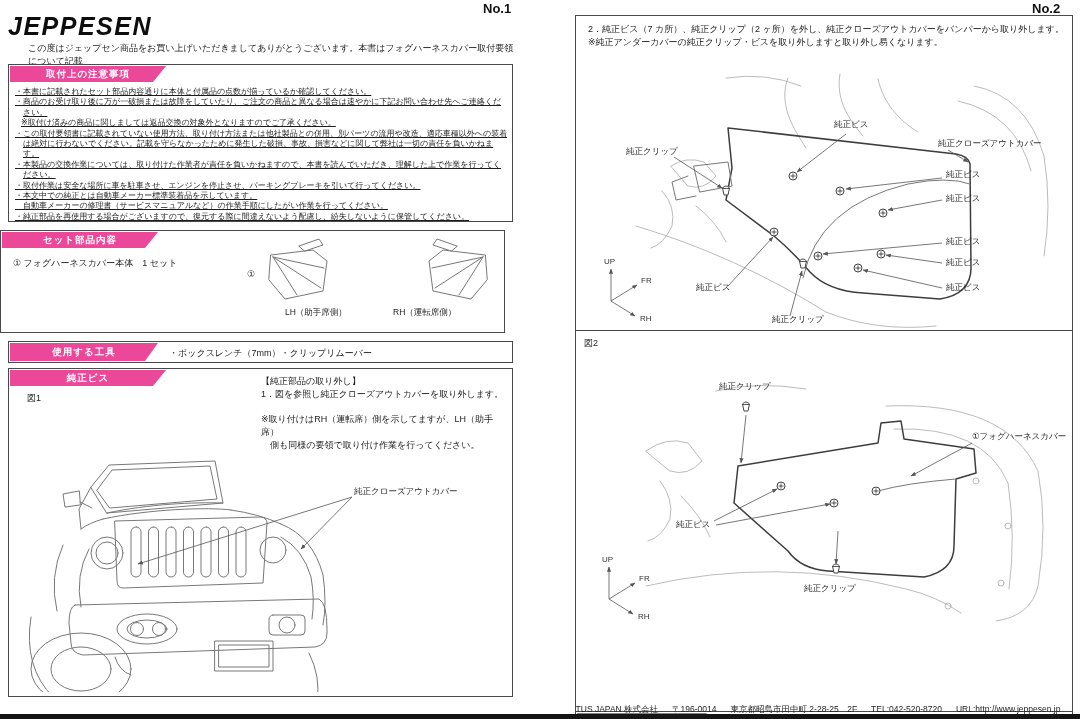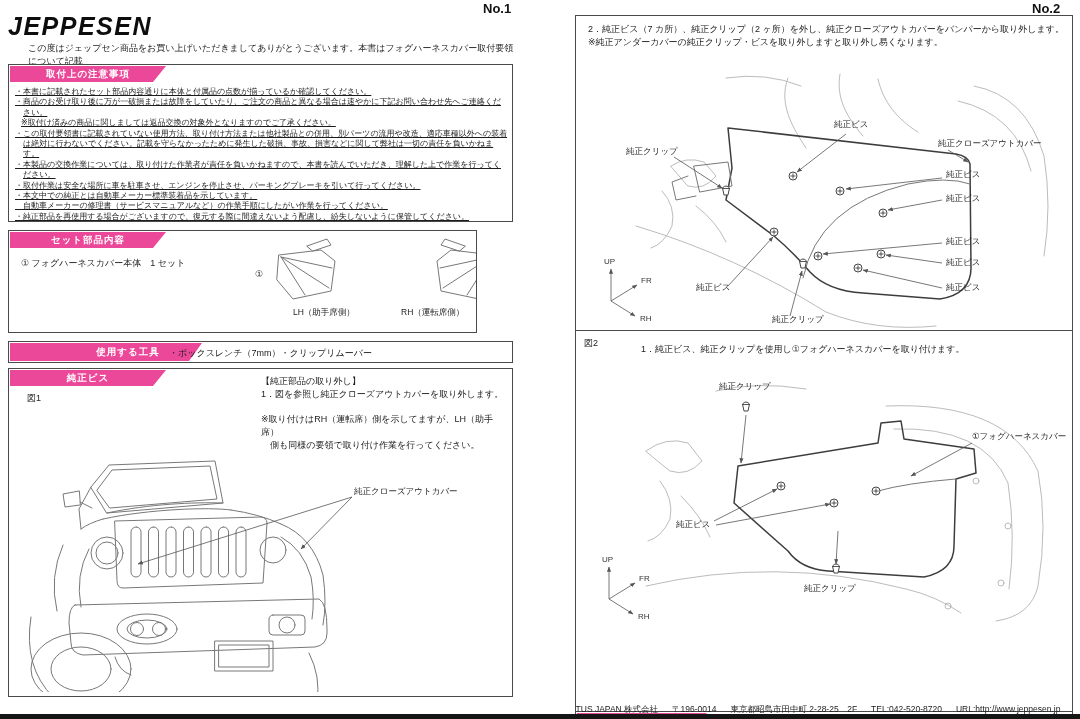--- a/index.html
+++ b/index.html
@@ -59,21 +59,21 @@
         <div>・この取付要領書に記載されていない使用方法、取り付け方法または他社製品との併用、別パーツの流用や改造、適応車種以外への装着は絶対に行わないでください。記載を守らなかったために発生した破損、事故、損害などに関して弊社は一切の責任を負いかねます。</div>
         <div>・本製品の交換作業については、取り付けた作業者が責任を負いかねますので、本書を読んでいただき、理解した上で作業を行ってください。</div>
         <div>・取付作業は安全な場所に車を駐車させ、エンジンを停止させ、パーキングブレーキを引いて行ってください。</div>
         <div>・本文中での純正とは自動車メーカー標準装着品を示しています。</div>
         <div>　自動車メーカーの修理書（サービスマニュアルなど）の作業手順にしたがい作業を行ってください。</div>
         <div>・純正部品を再使用する場合がございますので、復元する際に間違えないよう配慮し、紛失しないように保管してください。</div>
 
       </div>
     </div>
 
-    <div class="abs box" style="left:8px;top:230px;width:469px;height:103px;">
+    <div class="abs box" style="left:0;top:230px;width:505px;height:103px;">
       <div class="abs tab" style="left:1px;top:1px;width:156px;height:16px;">セット部品内容</div>
       <div class="abs jp9" style="left:12px;top:26px;">① フォグハーネスカバー本体　1 セット</div>
       <div class="abs figlbl" style="left:246px;top:38px;">①</div>
       <svg class="abs" style="left:262px;top:6px;" width="236" height="70" viewBox="0 0 236 70">
         <g class="art-med">
           <g>
             <path d="M36,9 L56,2 L60,8 L42,14 Z"></path>
             <path d="M8,18 L50,13 L64,24 L60,54 L22,62 L6,43 Z"></path>
             <path d="M10,20 L58,51"></path>
               <path d="M10,20 L34,58"></path>
@@ -86,21 +86,21 @@
               <path d="M10,20 L34,58"></path>
               <path d="M10,20 L61,31"></path>
           </g>
         </g>
       </svg>
       <div class="abs lbl" style="left:284px;top:76px;">LH（助手席側）</div>
       <div class="abs lbl" style="left:392px;top:76px;">RH（運転席側）</div>
     </div>
 
     <div class="abs box" style="left:8px;top:341px;width:505px;height:22px;">
-      <div class="abs tab" style="left:1px;top:1px;width:148px;height:18px;padding-left:44px;">使用する工具</div>
+      <div class="abs tab" style="left:1px;top:1px;width:148px;height:18px;">使用する工具</div>
       <div class="abs jp9" style="left:160px;top:5px;">・ボックスレンチ（7mm）・クリップリムーバー</div>
     </div>
 
     <div class="abs box" style="left:8px;top:368px;width:505px;height:329px;">
       <div class="abs tab" style="left:1px;top:1px;width:156px;height:16px;">純正ビス</div>
       <div class="abs figlbl" style="left:18px;top:23px;">図1</div>
       <div class="abs jp9" style="left:252px;top:6px;width:248px;">
         <div>【純正部品の取り外し】</div>
         <div>1．図を参照し純正クローズアウトカバーを取り外します。</div>
         <div style="height:12px;"></div>
@@ -258,21 +258,20 @@
       <div class="abs lbl" style="left:370px;top:177px;">純正ビス</div>
       <div class="abs lbl" style="left:370px;top:220px;">純正ビス</div>
       <div class="abs lbl" style="left:370px;top:241px;">純正ビス</div>
       <div class="abs lbl" style="left:370px;top:266px;">純正ビス</div>
       <div class="abs lbl" style="left:120px;top:266px;">純正ビス</div>
       <div class="abs lbl" style="left:196px;top:298px;">純正クリップ</div>
     </div>
 
     <div class="abs box" style="left:35px;top:330px;width:498px;height:386px;">
       <div class="abs figlbl" style="left:8px;top:6px;">図2</div>
-      <div class="abs jp9" style="left:65px;top:12px;width:430px;">1．純正ビス、純正クリップを使用し①フォグハーネスカバーを取り付けます。</div>
 
       <svg class="abs" style="left:0;top:0;" width="496" height="308" viewBox="0 0 496 308">
         <defs>
           <marker id="arrB" markerWidth="7" markerHeight="6" refX="6" refY="2.6" orient="auto">
             <path d="M0,0 L6.5,2.6 L0,5.2 Z" fill="#555"></path>
           </marker>
           <g id="scrB">
               <circle r="4" fill="#fff" stroke="#444" stroke-width="1"></circle>
               <path d="M-2.6,0 H2.6 M0,-2.6 V2.6" stroke="#444" stroke-width="0.9"></path>
             </g>

